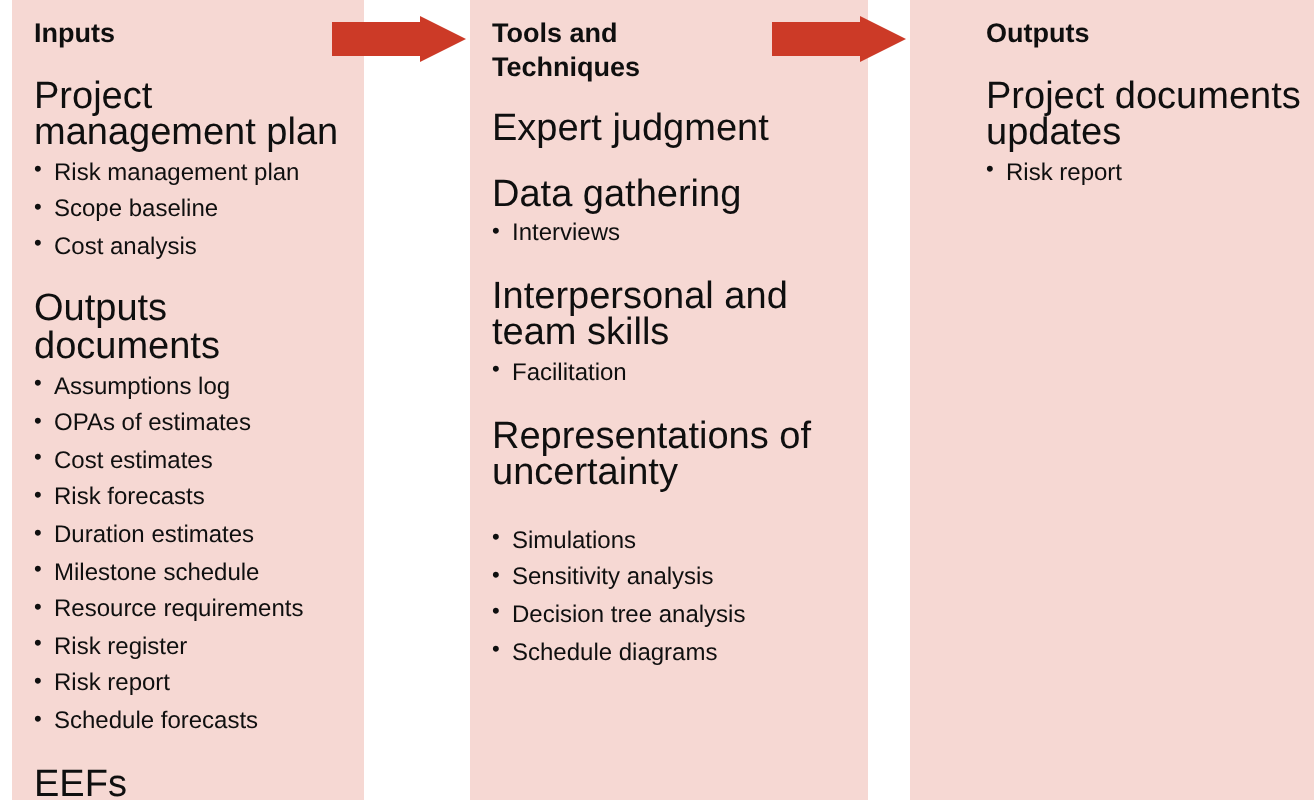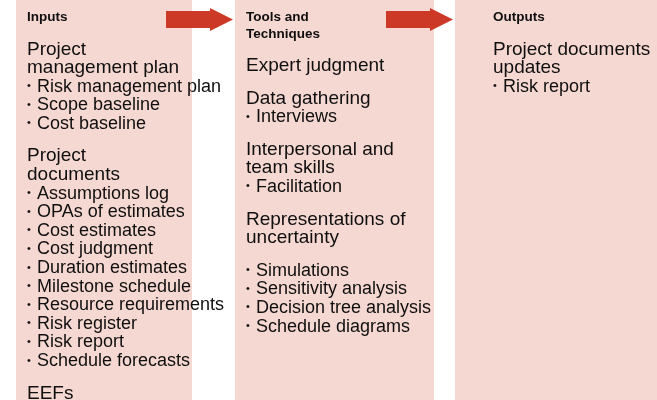--- a/index.html
+++ b/index.html
@@ -16,21 +16,21 @@
     overflow: hidden;
   }
 
   .panel {
     position: absolute;
     top: 0;
     height: 400px;
     background: #f6d8d3;
     box-sizing: border-box;
   }
-  #panel-inputs   { left: 16px;   width: 176px; }
+  #panel-inputs   { left: 6px;   width: 176px; }
   #panel-tools    { left: 235px; width: 199px; }
   #panel-outputs  { left: 455px; width: 220px; padding-left: 27px; }
 
   .panel-inner {
     padding: 9px 10px 0 11px;
   }
 
   .panel-title {
     font-size: 13.5px;
     font-weight: bold;
@@ -53,21 +53,21 @@
     color: #0f0f0f;
     line-height: 18.6px;
   }
 
   .block-items {
     list-style: none;
     margin: 0;
     padding: 0;
   }
   .block-items li {
-    font-size: 18px;
+    font-size: 12px;
     color: #0f0f0f;
     line-height: 18.6px;
     padding-left: 10px;
     position: relative;
     white-space: nowrap;
   }
   .block-items li::before {
     content: "\2022";
     position: absolute;
     left: 0px;
@@ -94,31 +94,31 @@
   <div class="panel" id="panel-inputs">
     <div class="panel-inner">
       <div class="panel-title">Inputs</div>
       <div class="blocks">
 
         <div class="block">
           <div class="block-head">Project management plan</div>
           <ul class="block-items">
             <li>Risk management plan</li>
             <li>Scope baseline</li>
-            <li>Cost baseline</li>
-          </ul>
-        </div>
-
-        <div class="block">
-          <div class="block-head">Project documents</div>
+            <li>Cost analysis</li>
+          </ul>
+        </div>
+
+        <div class="block">
+          <div class="block-head">Outputs documents</div>
           <ul class="block-items">
             <li>Assumptions log</li>
             <li>OPAs of estimates</li>
             <li>Cost estimates</li>
-            <li>Cost judgment</li>
+            <li>Risk forecasts</li>
             <li>Duration estimates</li>
             <li>Milestone schedule</li>
             <li>Resource requirements</li>
             <li>Risk register</li>
             <li>Risk report</li>
             <li>Schedule forecasts</li>
           </ul>
         </div>
 
         <div class="block">

